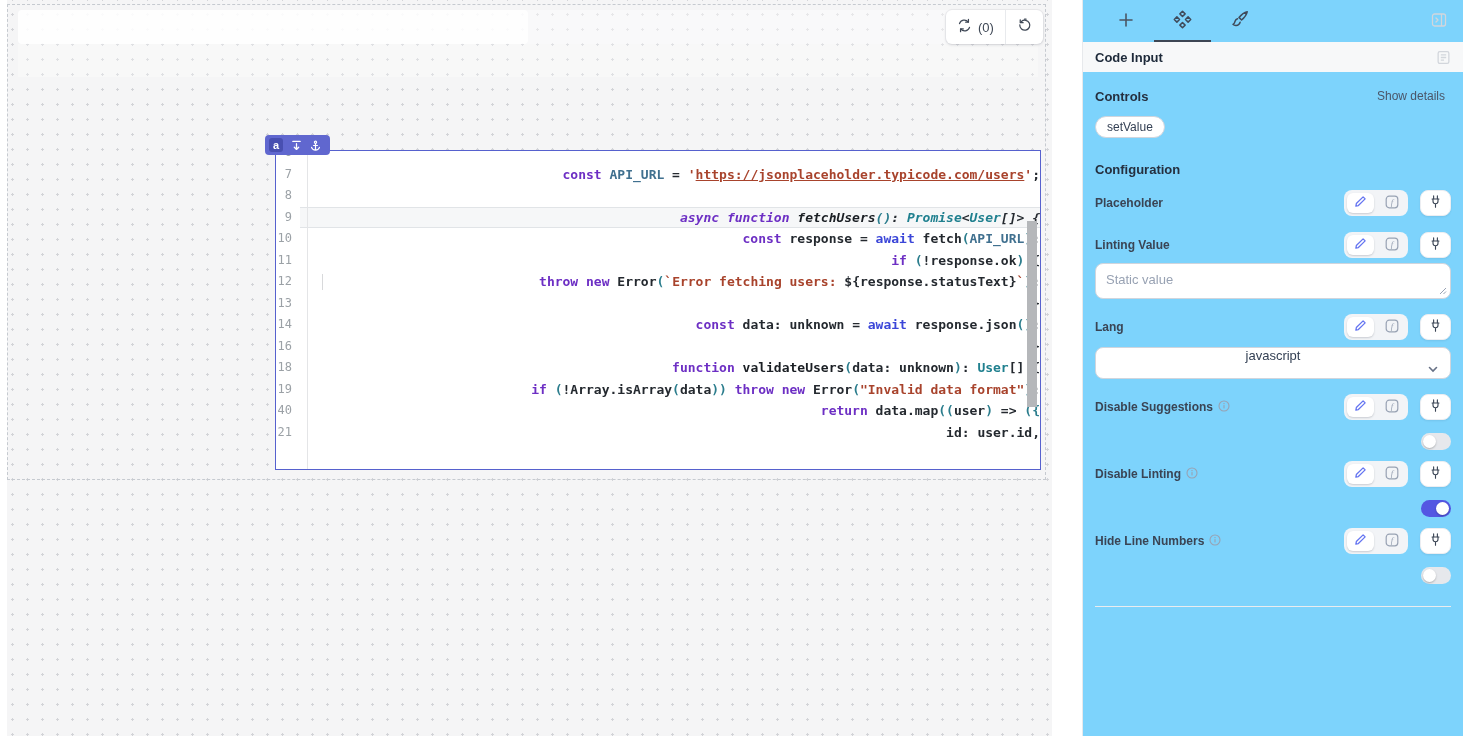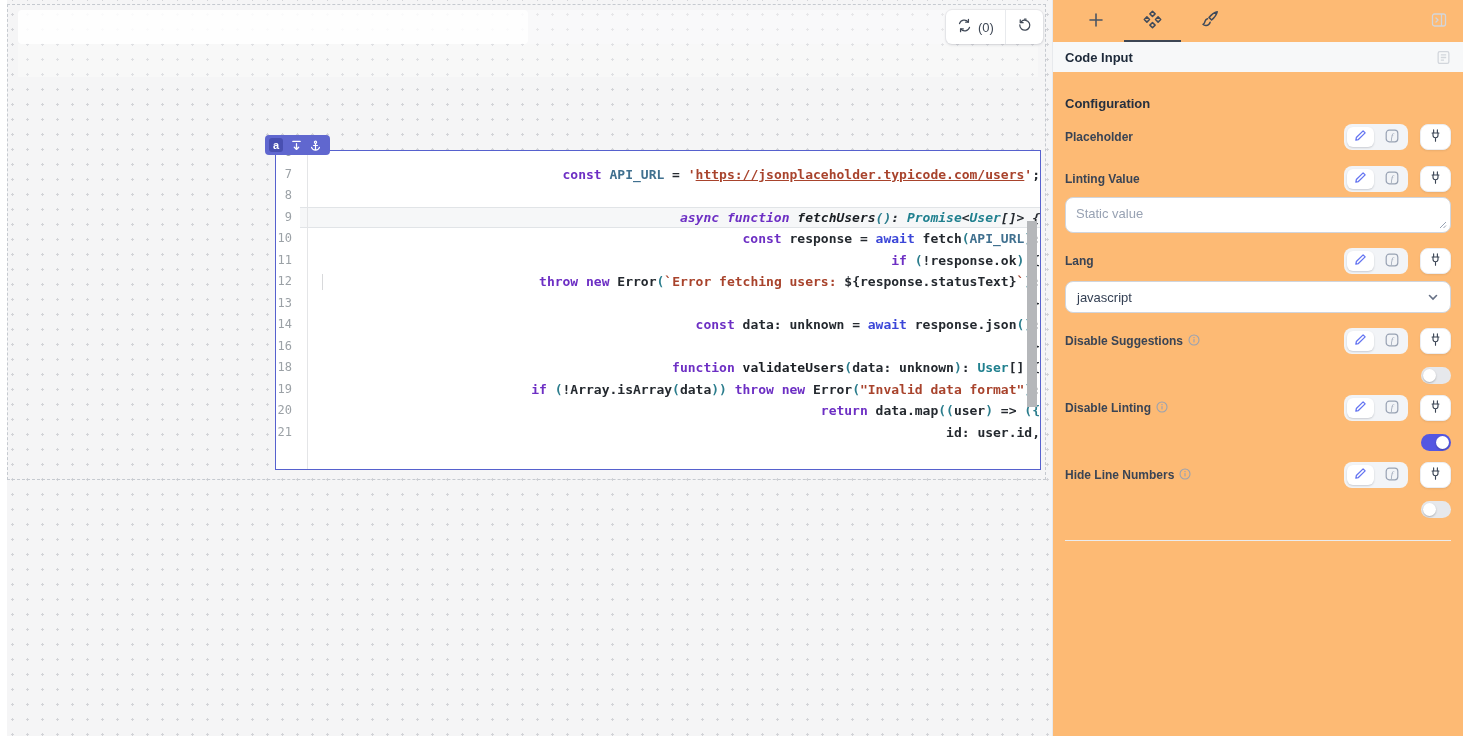--- a/index.html
+++ b/index.html
@@ -49,21 +49,21 @@
     box-shadow:inset 0 1px 0 rgba(100,110,130,.14), inset 0 -1px 0 rgba(100,110,130,.14);font-style:italic; }
   .guide { position:absolute; left:22px; top:3px; bottom:3px; width:1px; background:#d8d9db; }
   .tok-kw   { color:#6d2fc4; } .tok-kw2 { color:#3b46d8; }
   .tok-var  { color:#40708f; } .tok-type{ color:#20808f; }
   .tok-str  { color:#a8432c; } .tok-link{ color:#a8432c; text-decoration:underline; }
   .tok-par  { color:#2b7d8d; } .tok-t   { color:#24292f; } .tok-fn { color:#1b1f24; }
   .scroll-thumb { position:absolute; right:3px; top:70px; width:10px; height:186px;
     background:#b5b7ba; z-index:5; cursor:default; }
 
   
-  .panel { position:absolute; right:0; top:0; width:411px; height:736px; background:#fdba74;
+  .panel { position:absolute; right:0; top:0; width:381px; height:736px; background:#7dd3fc;
     border-left:1px solid #e7e9ec; color:#1d2939; }
   .tabs { height:42px; display:flex; align-items:center; padding:0 14px; }
   .tab { width:57px; height:42px; display:flex; align-items:center; justify-content:center;
     background:none; border:none; cursor:pointer; }
   .tab.active { box-shadow:inset 0 -2px 0 #3d4654; }
   .collapse-btn { margin-left:auto; background:none; border:none; cursor:pointer; padding:2px; }
   .ci-bar { height:30px; background:#f7f8f9; display:flex; align-items:center; padding:0 12px; }
   .ci-title { font-size:13px; font-weight:700; color:#1d2939; }
   .ci-icon { margin-left:auto; display:flex; }
   .sec { padding:0 12px; }
@@ -83,21 +83,21 @@
   .seg-btn { width:27px; height:20px; border:none; border-radius:6px; background:transparent;
     display:flex; align-items:center; justify-content:center; cursor:pointer; }
   .seg-btn.active { background:#fff; box-shadow:0 1px 2px rgba(16,24,40,.18); }
   .plug-btn { width:31px; height:26px; background:#fff; border:1px solid #eceef2; border-radius:8px;
     box-shadow:0 1px 2px rgba(16,24,40,.08); display:flex; align-items:center; justify-content:center; cursor:pointer; }
   .ta { margin-top:4px; height:36px; border:1px solid #d0d5dd; border-radius:8px; background:#fff;
     padding:8px 10px; font-size:13px; color:#344054; position:relative; cursor:text; }
   .ta.muted { color:#98a2b3; }
   .ta .rz { position:absolute; right:3px; bottom:3px; display:flex; }
   .sel { margin-top:6px; height:32px; border:1px solid #d0d5dd; border-radius:8px; background:#fff;
-    display:flex; align-items:center; padding:0 11px; font-size:13px; color:#344054; cursor:pointer; }
+    display:flex; align-items:center; padding:0 11px; font-size:13px; color:#344054; cursor:pointer;flex-direction:column; }
   .sel .chev { margin-left:auto; display:flex; }
   .toggle-row { display:flex; justify-content:flex-end; margin-top:12px; }
   .toggle { width:30px; height:17px; border-radius:9px; background:#e6e8ec; position:relative; cursor:pointer; }
   .toggle.on { background:#5457e2; }
   .knob { position:absolute; top:2px; left:2px; width:13px; height:13px; border-radius:50%;
     background:#fff; box-shadow:0 1px 2px rgba(0,0,0,.25); }
   .toggle.on .knob { left:auto; right:2px; }
   .panel-divider { height:1px; background:#eaecef; margin:22px 0 0; }
 </style>
 </head>
@@ -158,21 +158,21 @@
           <div class="code-line"><span class="ln">8</span><span class="lt"></span></div>
           <div class="code-line active"><span class="ln">9</span><span class="lt"><span class="tok-kw">async</span><span class="tok-t"> </span><span class="tok-kw">function</span><span class="tok-t"> </span><span class="tok-fn">fetchUsers</span><span class="tok-par">()</span><span class="tok-t">: </span><span class="tok-type">Promise</span><span class="tok-t">&lt;</span><span class="tok-type">User</span><span class="tok-t">[]&gt; {</span></span></div>
           <div class="code-line"><span class="ln">10</span><span class="lt"><span class="tok-t">  </span><span class="tok-kw">const</span><span class="tok-t"> response = </span><span class="tok-kw2">await</span><span class="tok-t"> fetch</span><span class="tok-par">(</span><span class="tok-var">API_URL</span><span class="tok-par">)</span><span class="tok-t">;</span></span></div>
           <div class="code-line"><span class="ln">11</span><span class="lt"><span class="tok-t">  </span><span class="tok-kw">if</span><span class="tok-t"> </span><span class="tok-par">(</span><span class="tok-t">!response.ok</span><span class="tok-par">)</span><span class="tok-t"> {</span></span></div>
           <div class="code-line"><span class="ln">12</span><span class="lt"><i class="guide"></i><span class="tok-t">    </span><span class="tok-kw">throw</span><span class="tok-t"> </span><span class="tok-kw">new</span><span class="tok-t"> Error</span><span class="tok-par">(</span><span class="tok-str">`Error fetching users: </span><span class="tok-t">${response.statusText}</span><span class="tok-str">`</span><span class="tok-par">)</span><span class="tok-t">;</span></span></div>
           <div class="code-line"><span class="ln">13</span><span class="lt"><span class="tok-t">  }</span></span></div>
           <div class="code-line"><span class="ln">14</span><span class="lt"><span class="tok-t">  </span><span class="tok-kw">const</span><span class="tok-t"> data: unknown = </span><span class="tok-kw2">await</span><span class="tok-t"> response.json</span><span class="tok-par">()</span><span class="tok-t">;</span></span></div>
           <div class="code-line"><span class="ln">16</span><span class="lt"><span class="tok-t">}</span></span></div>
           <div class="code-line"><span class="ln">18</span><span class="lt"><span class="tok-kw">function</span><span class="tok-t"> </span><span class="tok-fn">validateUsers</span><span class="tok-par">(</span><span class="tok-t">data: unknown</span><span class="tok-par">)</span><span class="tok-t">: </span><span class="tok-type">User</span><span class="tok-t">[] {</span></span></div>
           <div class="code-line"><span class="ln">19</span><span class="lt"><span class="tok-t">  </span><span class="tok-kw">if</span><span class="tok-t"> </span><span class="tok-par">(</span><span class="tok-t">!Array.isArray</span><span class="tok-par">(</span><span class="tok-t">data</span><span class="tok-par">))</span><span class="tok-t"> </span><span class="tok-kw">throw</span><span class="tok-t"> </span><span class="tok-kw">new</span><span class="tok-t"> Error</span><span class="tok-par">(</span><span class="tok-str">"Invalid data format"</span><span class="tok-par">)</span><span class="tok-t">;</span></span></div>
-          <div class="code-line"><span class="ln">20</span><span class="lt"><span class="tok-t">  </span><span class="tok-kw">return</span><span class="tok-t"> data.map</span><span class="tok-par">((</span><span class="tok-t">user</span><span class="tok-par">)</span><span class="tok-t"> =&gt; </span><span class="tok-par">({</span></span></div>
+          <div class="code-line"><span class="ln">40</span><span class="lt"><span class="tok-t">  </span><span class="tok-kw">return</span><span class="tok-t"> data.map</span><span class="tok-par">((</span><span class="tok-t">user</span><span class="tok-par">)</span><span class="tok-t"> =&gt; </span><span class="tok-par">({</span></span></div>
           <div class="code-line"><span class="ln">21</span><span class="lt"><span class="tok-t">    id: user.id,</span></span></div>
         </div>
       <div class="gutter-line"></div>
       <div class="scroll-thumb"></div>
     </div>
   </div>
 </div>
 
 <div class="panel">
   <div class="tabs">
@@ -215,20 +215,29 @@
   <div class="ci-bar">
     <span class="ci-title">Code Input</span>
     <span class="ci-icon">
       <svg width="15" height="15" viewBox="0 0 14 14" fill="none" stroke="#d2d6dc" stroke-width="1.2">
         <rect x="2" y="1.5" width="10" height="11" rx="1.5"></rect>
           <path d="M4.5 4.5h5M4.5 7h5M4.5 9.5h3"></path>
       </svg>
     </span>
   </div>
 
+  <div class="sec">
+    <div class="sec-head h-controls">
+      <span class="sec-title">Controls</span>
+      <button class="show-details">Show details</button>
+    </div>
+    <div class="chips">
+        <button class="chip">setValue</button>
+      </div>
+  </div>
 
   <div class="sec">
     <div class="sec-head h-config">
       <span class="sec-title">Configuration</span>
     </div>
     <div class="props">
         <div class="prop ta-type">
           <div class="prop-head">
             <span class="prop-label">Placeholder</span>
             <div class="seg">

